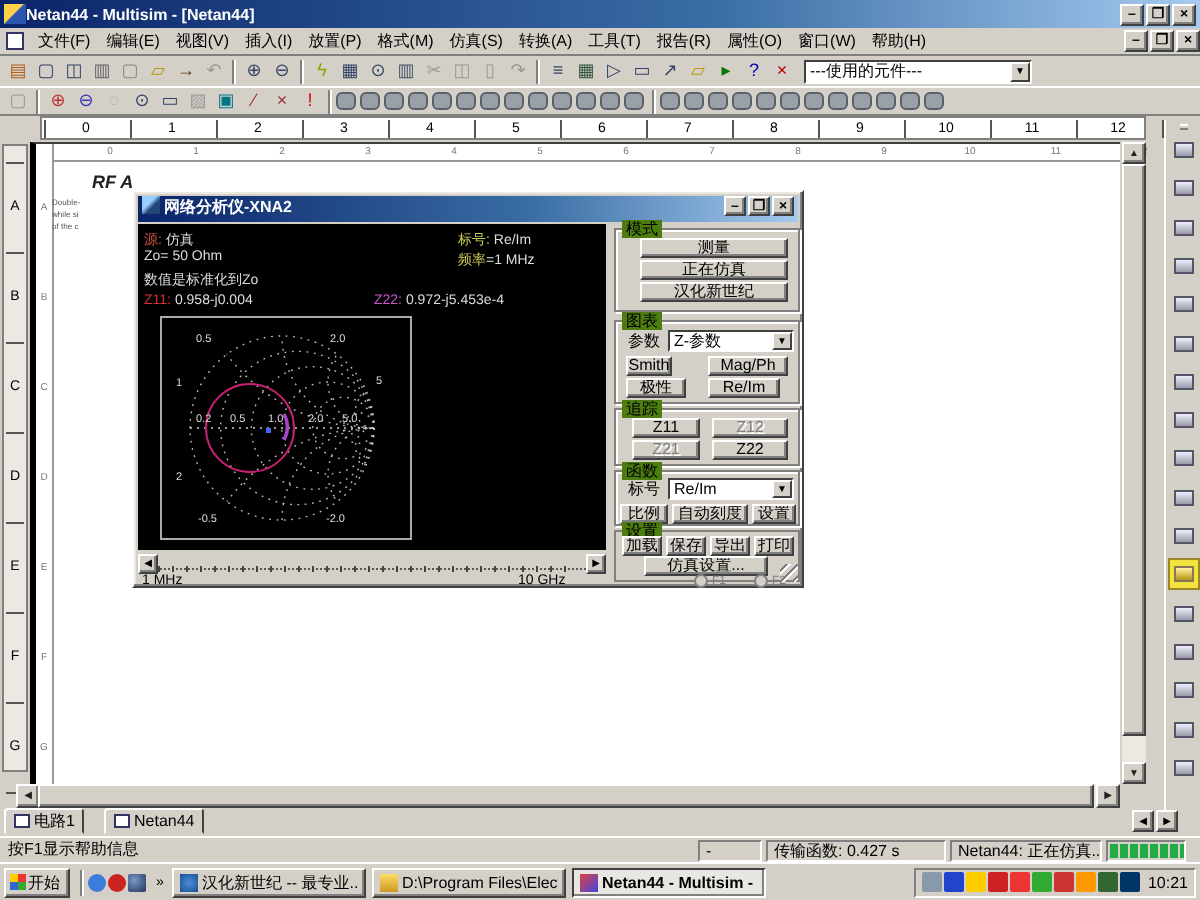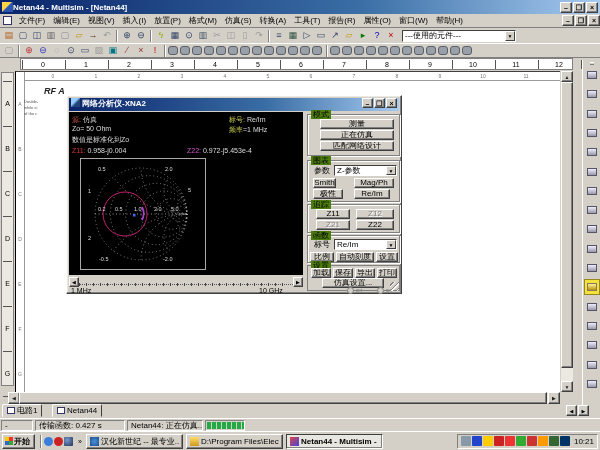--- a/index.html
+++ b/index.html
@@ -20,21 +20,21 @@
 .tbtn{width:14px;height:13px;font-size:9px;line-height:12px;text-align:center;flex:none;overflow:hidden}
 .tsep{width:2px;height:12px;border-left:1px solid #808080;border-right:1px solid #fff;margin:0 2px;flex:none}
 .blob{width:10px;height:9px;background:#9aa0a8;border:1px solid #5a6068;border-radius:3px;margin-right:2px;flex:none}
 #hruler{left:0;top:58px;width:600px;height:13px}
 #hruler .band{position:absolute;left:20px;top:0;width:553px;height:12px;background:#fff;border:1px solid #808080}
 .rnum{position:absolute;top:2px;width:16px;text-align:center;font-size:7px}
 .rtick{position:absolute;top:1px;width:1px;height:9px;background:#555}
 #vruler{left:1px;top:72px;width:13px;height:314px;background:#ece9e2;border:1px solid #808080}
 .vlet{position:absolute;left:0;width:11px;text-align:center;font-size:7px}
 .vline{position:absolute;left:1px;width:9px;height:1px;background:#555}
-#sheet{left:15px;top:71px;width:545px;height:321px;background:#fff;border-top:1px solid #404040;border-left:1px solid #000000}
+#sheet{left:15px;top:71px;width:545px;height:321px;background:#fff;border-top:1px solid #404040;border-left:3px solid #000000}
 #innerh{position:absolute;left:9px;top:0;right:0;height:9px;border-bottom:1px solid #999}
 .inum{position:absolute;top:1px;width:12px;text-align:center;font-size:5px;color:#777}
 #innerv{position:absolute;left:0;top:0;width:9px;bottom:0;border-right:1px solid #999}
 .ilet{position:absolute;left:0;width:8px;text-align:center;font-size:5px;color:#777}
 #rftitle{position:absolute;left:28px;top:14px;font-size:9px;font-style:italic;font-weight:bold;color:#222}
 .rfline{position:absolute;left:8px;font-size:4.5px;color:#555;transform:scale(0.9);transform-origin:0 0}
 #vscroll{left:561px;top:71px;width:12px;height:321px;background:#ece9e2}
 .sbtn{position:absolute;left:0;width:12px;height:11px;font-size:5px;line-height:10px;text-align:center;color:#222}
 #vthumb{position:absolute;left:0;top:11px;width:12px;height:286px}
 #instr{left:582px;top:60px;width:18px;height:345px;background:#d4d0c8;border-left:1px solid #fff}
@@ -337,37 +337,38 @@
     </div>
   <div class="tab" style="left:52px">
       <span class="tabicon"></span>
       <span>Netan44</span>
     </div>
   <div class="btn" style="position:absolute;left:566px;top:1px;width:11px;height:11px;font-size:5px;line-height:10px">◀</div>
   <div class="btn" style="position:absolute;left:578px;top:1px;width:11px;height:11px;font-size:5px;line-height:10px">▶</div>
 </div>
 
 <div class="abs" id="status">
+  <div class="scell" style="width:346px;border:none">按F1显示帮助信息</div>
   <div class="scell" style="width:32px">-</div>
   <div class="scell" style="width:90px">传输函数: 0.427 s</div>
   <div class="scell" style="width:76px">Netan44: 正在仿真...</div>
   <div class="scell" style="width:40px;display:flex;align-items:center;padding:0 1px" id="progress">
       <div style="width:4px;height:7px;background:#22aa44;margin-right:1px;flex:none"></div>
       <div style="width:4px;height:7px;background:#22aa44;margin-right:1px;flex:none"></div>
       <div style="width:4px;height:7px;background:#22aa44;margin-right:1px;flex:none"></div>
       <div style="width:4px;height:7px;background:#22aa44;margin-right:1px;flex:none"></div>
       <div style="width:4px;height:7px;background:#22aa44;margin-right:1px;flex:none"></div>
       <div style="width:4px;height:7px;background:#22aa44;margin-right:1px;flex:none"></div>
       <div style="width:4px;height:7px;background:#22aa44;margin-right:1px;flex:none"></div>
       <div style="width:4px;height:7px;background:#22aa44;margin-right:1px;flex:none"></div>
     </div>
 </div>
 
 <div class="abs" id="taskbar">
-  <div class="task btn" style="width:33px;font-weight:bold;padding:0 2px">
+  <div class="task btn" style="width:33px;font-weight:normal;padding:0 2px">
     <span class="tico" style="width:8px;height:8px;margin-right:1px;background:conic-gradient(#e33 0 25%,#3a3 0 50%,#36c 0 75%,#fc0 0)"></span>
     <span>开始</span>
   </div>
   <div class="tsep" style="height:13px"></div>
   <div class="trayicon" style="width:9px;height:9px;background:#3a7ddb;border-radius:50%"></div>
   <div class="trayicon" style="width:9px;height:9px;background:#cc2222;border-radius:50%"></div>
   <div class="trayicon" style="width:9px;height:9px;background:radial-gradient(circle at 35% 35%,#79c,#235)"></div>
   <div style="width:12px;text-align:center;font-size:7px">»</div>
   <div id="taskitems" style="display:flex">
       <div class="task btn" style="width:97px">
@@ -495,21 +496,21 @@
   <div id="flabels">
     <span style="position:absolute;left:2px">1 MHz</span>
     <span style="position:absolute;left:190px">10 GHz</span>
   </div>
 
   <div id="panel">
     <div class="grp" style="top:2px;height:42px">
       <b>模式</b>
       <div class="gbtn btn" style="left:12px;width:74px;top:4px">测量</div>
       <div class="gbtn btn" style="left:12px;width:74px;top:15px">正在仿真</div>
-      <div class="gbtn btn" style="left:12px;width:74px;top:26px">匹配网络设计</div>
+      <div class="gbtn btn" style="left:12px;width:74px;top:26px">汉化新世纪</div>
     </div>
     <div class="grp" style="top:48px;height:42px">
       <b>图表</b>
       <span class="glabel" style="left:6px;top:5px">参数</span>
       <div class="combo" style="left:26px;top:4px;width:63px"><span>Z-参数</span><span class="cb">▼</span></div>
       <div class="gbtn btn" style="left:5px;width:23px;top:17px">Smith</div>
       <div class="gbtn btn" style="left:46px;width:40px;top:17px">Mag/Ph</div>
       <div class="gbtn btn" style="left:5px;width:30px;top:28px">极性</div>
       <div class="gbtn btn" style="left:46px;width:36px;top:28px">Re/Im</div>
     </div>

